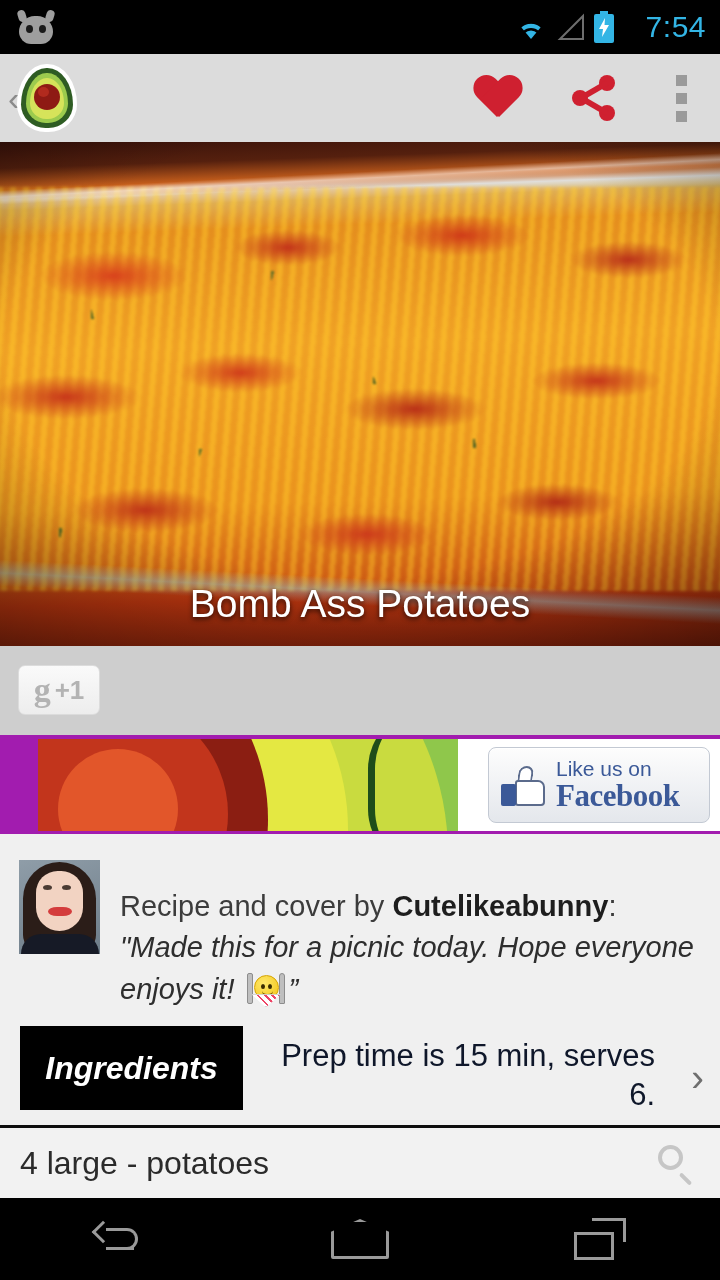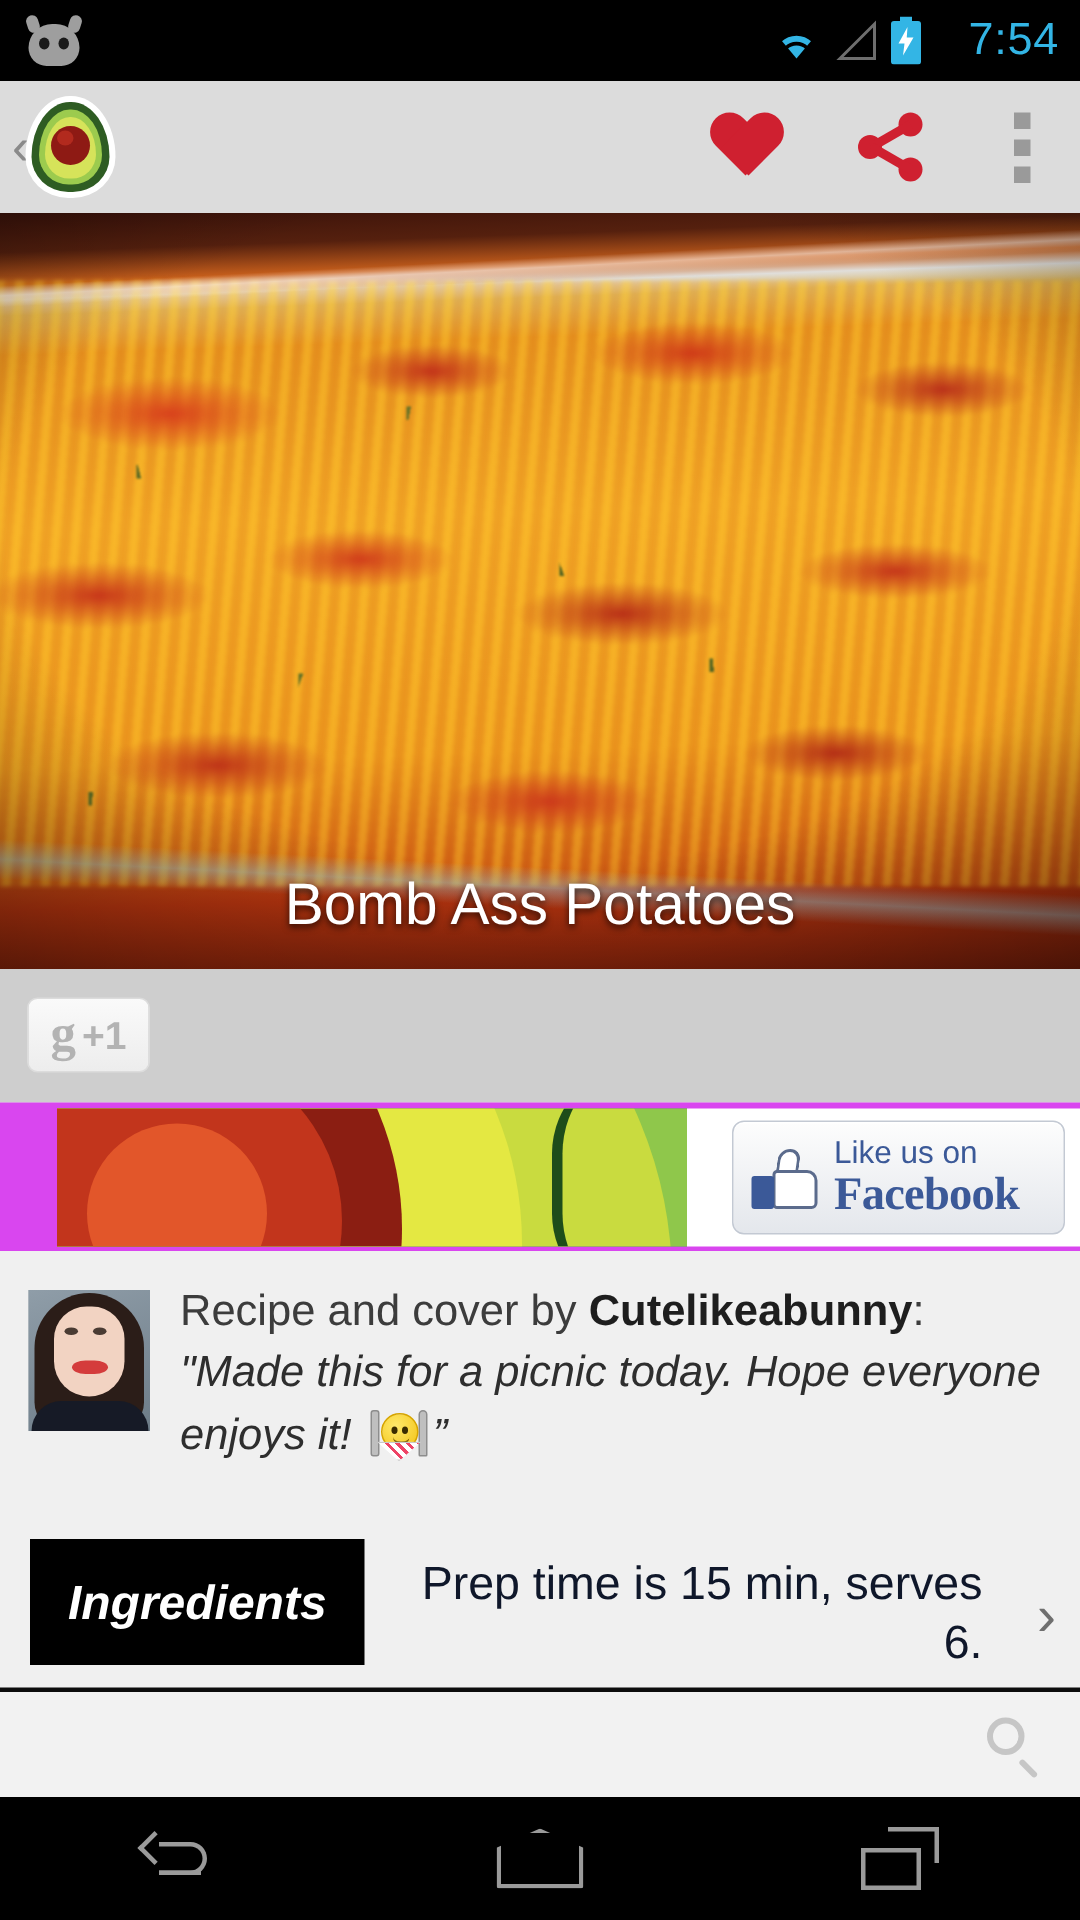--- a/index.html
+++ b/index.html
@@ -130,21 +130,21 @@
   }
   .gplus-btn {
     position:absolute; left:18px; top:19px; width:82px; height:50px;
     background:linear-gradient(#FAFAFA,#EDEDED); border:1px solid #DCDCDC; border-radius:7px;
     display:flex; align-items:center; justify-content:center; gap:4px;
   }
   .g-glyph { font-size:34px; color:#B3B3B3; line-height:1; font-family:"Liberation Serif", serif; font-weight:700; }
   .p1-txt { font-size:26px; color:#B3B3B3; font-weight:700; }
 
   
-  .ad-band { position:absolute; top:735px; left:0; width:720px; height:99px; background:#d946ef; }
+  .ad-band { position:absolute; top:735px; left:0; width:720px; height:99px; background:#a21caf; }
   .ad-inner { position:absolute; left:38px; top:4px; width:682px; height:92px; overflow:hidden; background:#fff; }
   .ad-avo {
     position:absolute; left:0; top:0; width:420px; height:92px; overflow:hidden;
     background:#1E4D1A;
   }
   .ad-avo i { position:absolute; border-radius:50%; }
   .ad-r1 { left:-120px; top:-190px; width:640px; height:640px; background:#2C6B22; }
   .ad-r2 { left:-130px; top:-175px; width:600px; height:600px; background:#8FC74B; }
   .ad-r3 { left:-140px; top:-160px; width:550px; height:550px; background:#C9DB3F; }
   .ad-r4 { left:-150px; top:-140px; width:460px; height:460px; background:#E4E842; }
@@ -171,21 +171,21 @@
   .author { position:absolute; top:845px; left:0; width:720px; height:172px; background:#F0F0F0; }
   .avatar { position:absolute; left:19px; top:15px; width:81px; height:94px; overflow:hidden; background:#7d8b96; }
   .av-bg { position:absolute; inset:0; background:linear-gradient(160deg,#8f9da8,#6d7c88); }
   .av-hair { position:absolute; left:4px; top:2px; width:73px; height:92px; background:#2b1d18; border-radius:38px 38px 20px 20px; }
   .av-face { position:absolute; left:17px; top:11px; width:47px; height:60px; background:#f2d3c2; border-radius:24px 24px 26px 26px; }
   .av-eye { position:absolute; top:25px; width:9px; height:5px; background:#4a3b33; border-radius:50%; }
   .av-eye.l { left:24px; } .av-eye.r { left:43px; }
   .av-lip { position:absolute; left:29px; top:47px; width:24px; height:9px; background:#d43c3c; border-radius:12px/6px; }
   .av-body { position:absolute; left:2px; bottom:0; width:78px; height:20px; background:#161a26; border-radius:24px 24px 0 0; }
   .author-text { position:absolute; left:120px; top:10px; right:16px; }
-  .a-line1 { font-size:29px; color:#3c3c3c; line-height:1.35; }
+  .a-line1 { font-size:29px; color:#3c3c3c; line-height:1.35;margin-top:32px; }
   .a-line1 b { font-weight:700; color:#1e1e1e; }
   .a-quote { font-size:29px; color:#2e2e2e; font-style:italic; line-height:1.45; }
   .emoji-food { display:inline-block; width:44px; height:34px; position:relative; vertical-align:-8px; margin:0 1px; }
   .ef-fork, .ef-knife { position:absolute; top:0px; width:6px; height:31px; background:#BFBFBF; border:1px solid #8d8d8d; }
   .ef-fork { left:3px; border-radius:2px; }
   .ef-knife { right:3px; border-radius:3px 3px 1px 1px; }
   .ef-face { position:absolute; left:10px; top:2px; width:25px; height:25px; background:radial-gradient(circle at 38% 33%, #FFE96B, #F2C213); border-radius:50%; border:1px solid #d6a400; }
   .ef-face .e { position:absolute; top:8px; width:4px; height:5px; background:#3a2c00; border-radius:50%; }
   .ef-face .e.l { left:6px; } .ef-face .e.r { right:6px; }
   .ef-face .m { position:absolute; left:7px; top:15px; width:11px; height:5px; border-bottom:2px solid #7a5d00; border-radius:0 0 8px 8px; }
@@ -358,20 +358,21 @@
   <div class="tabrow">
     <div class="tab-ing">
       <span>Ingredients</span>
     </div>
     <div class="prep">Prep time is 15 min, serves 6.</div>
     <span class="chev-r">›</span>
   </div>
   <div class="tab-divider"></div>
 
   <div class="ing-row">
+    <span class="ing-text">4 large - potatoes</span>
     <span class="ing-search">
         <i></i>
         <b></b>
       </span>
   </div>
 
   <div class="navbar">
     <div class="nav-btn">
       <span class="nav-back">
         <i class="loop"></i>

